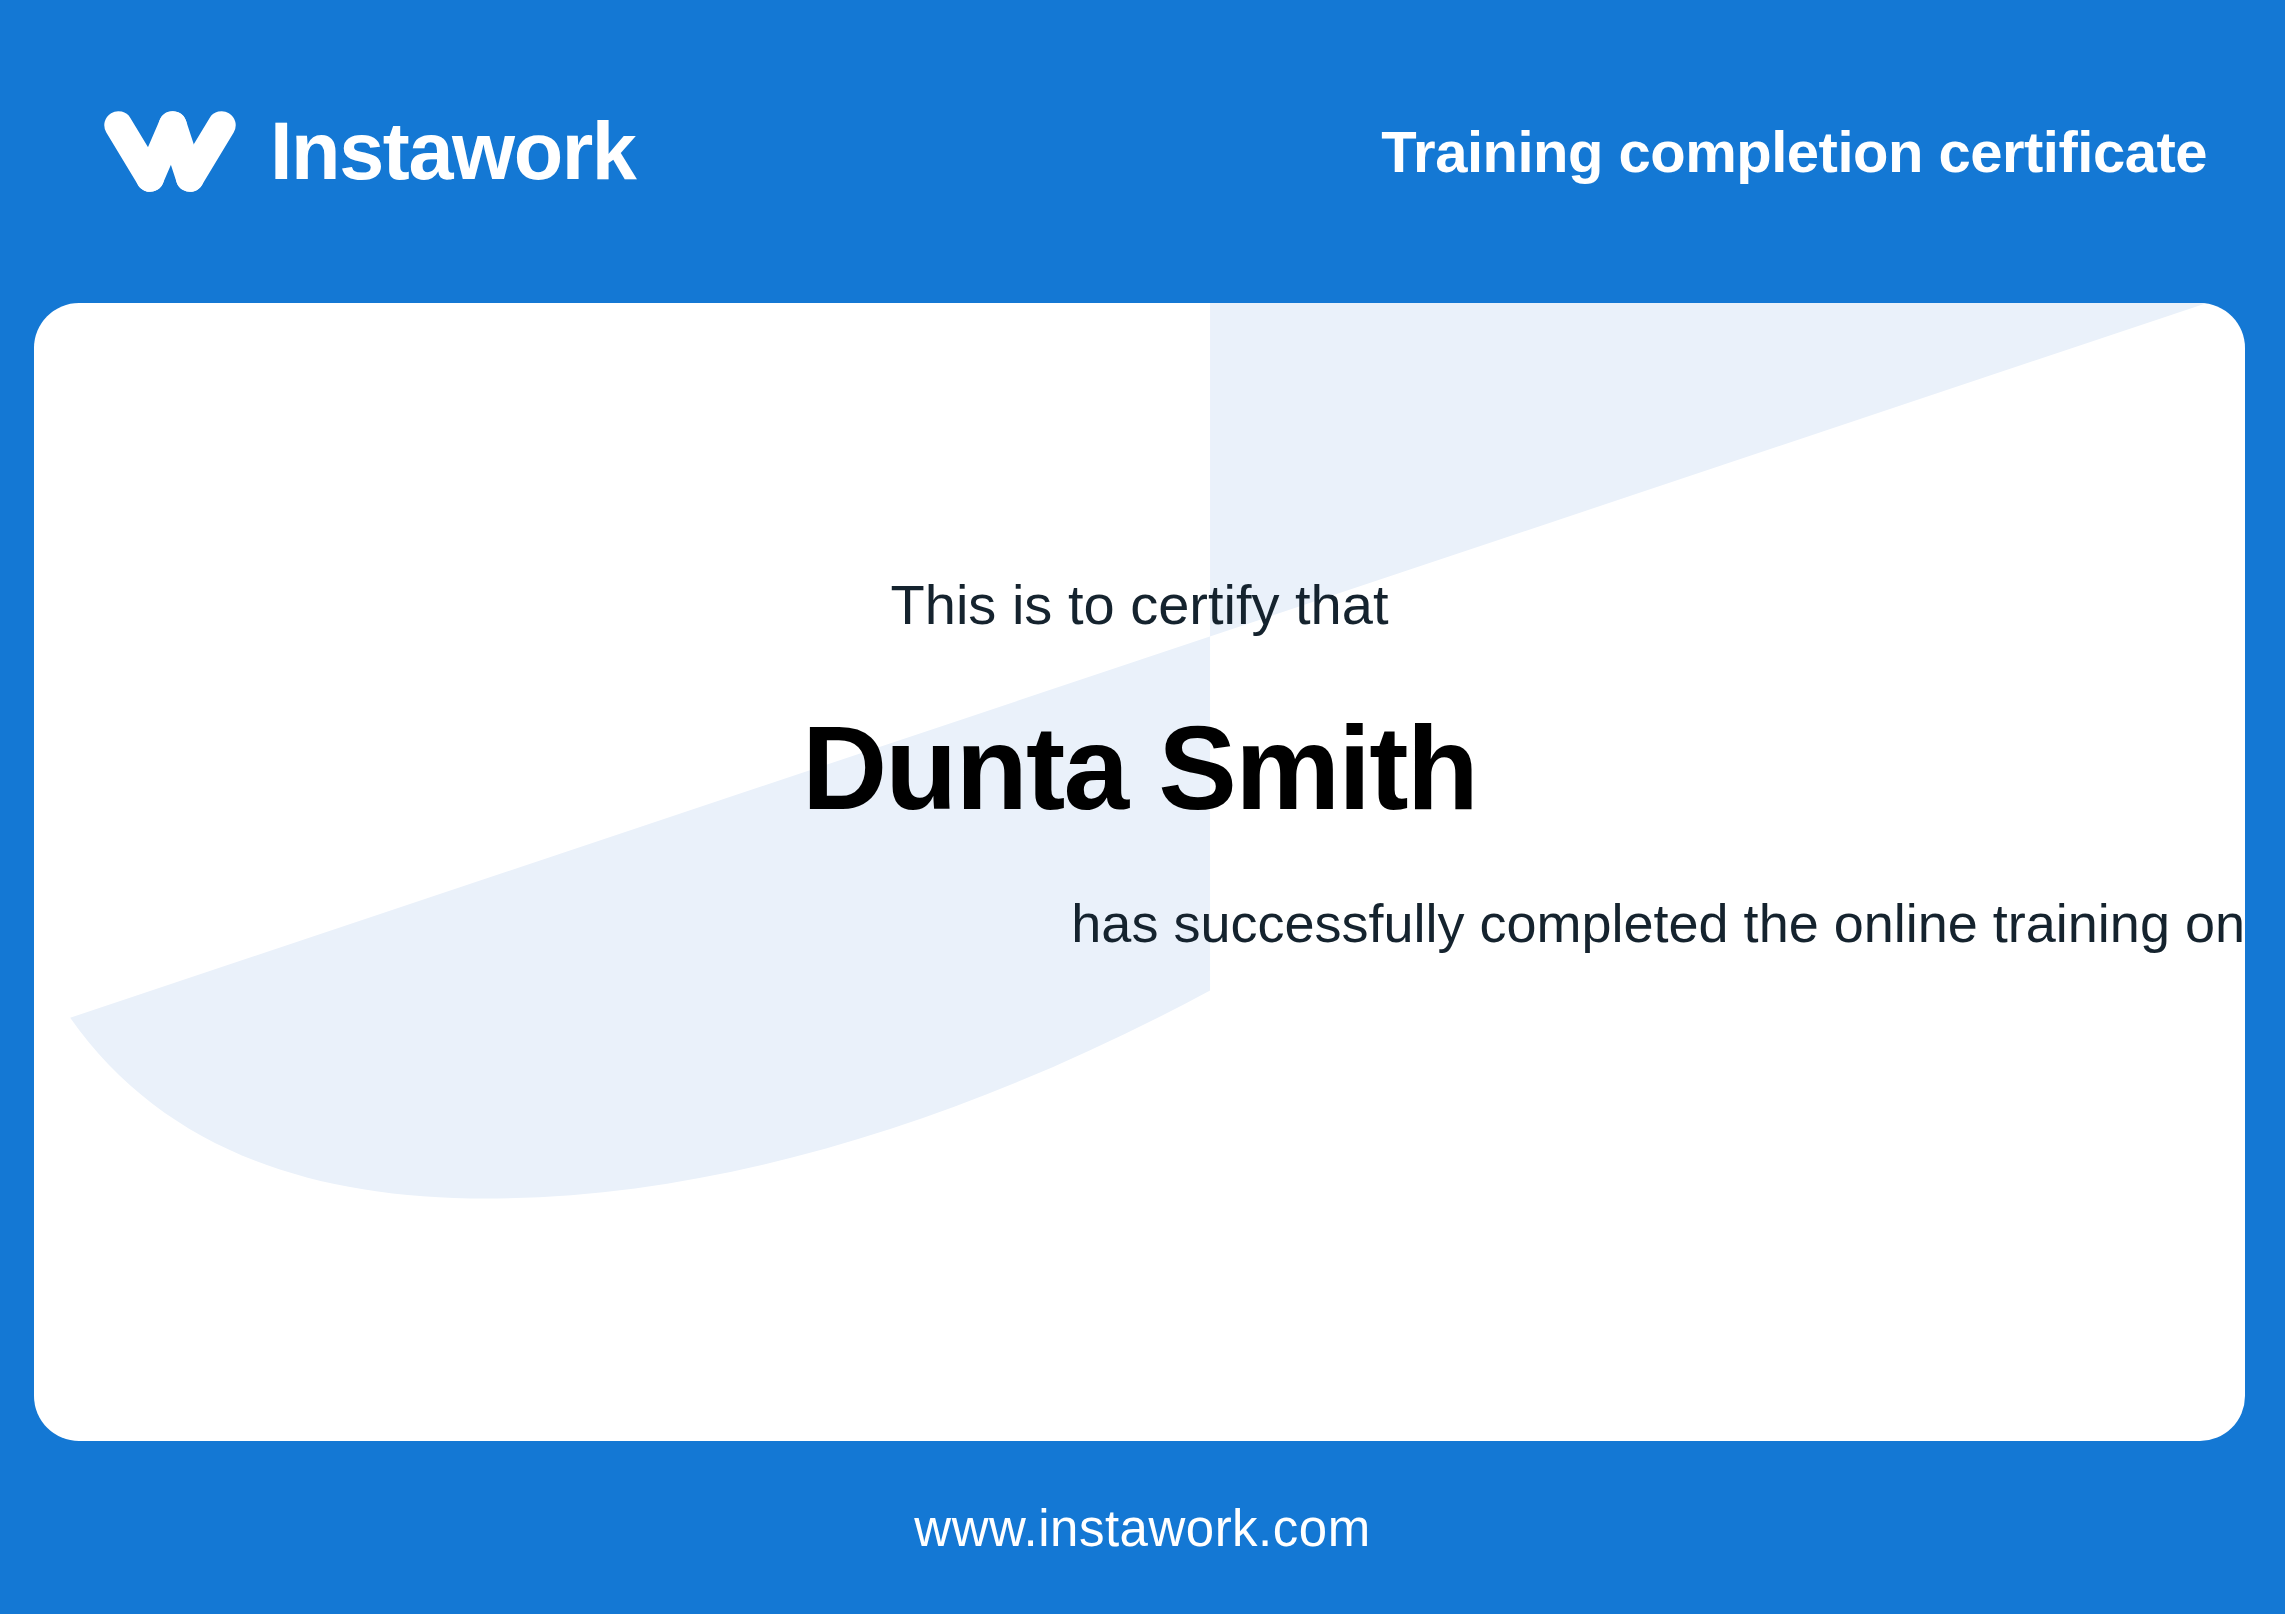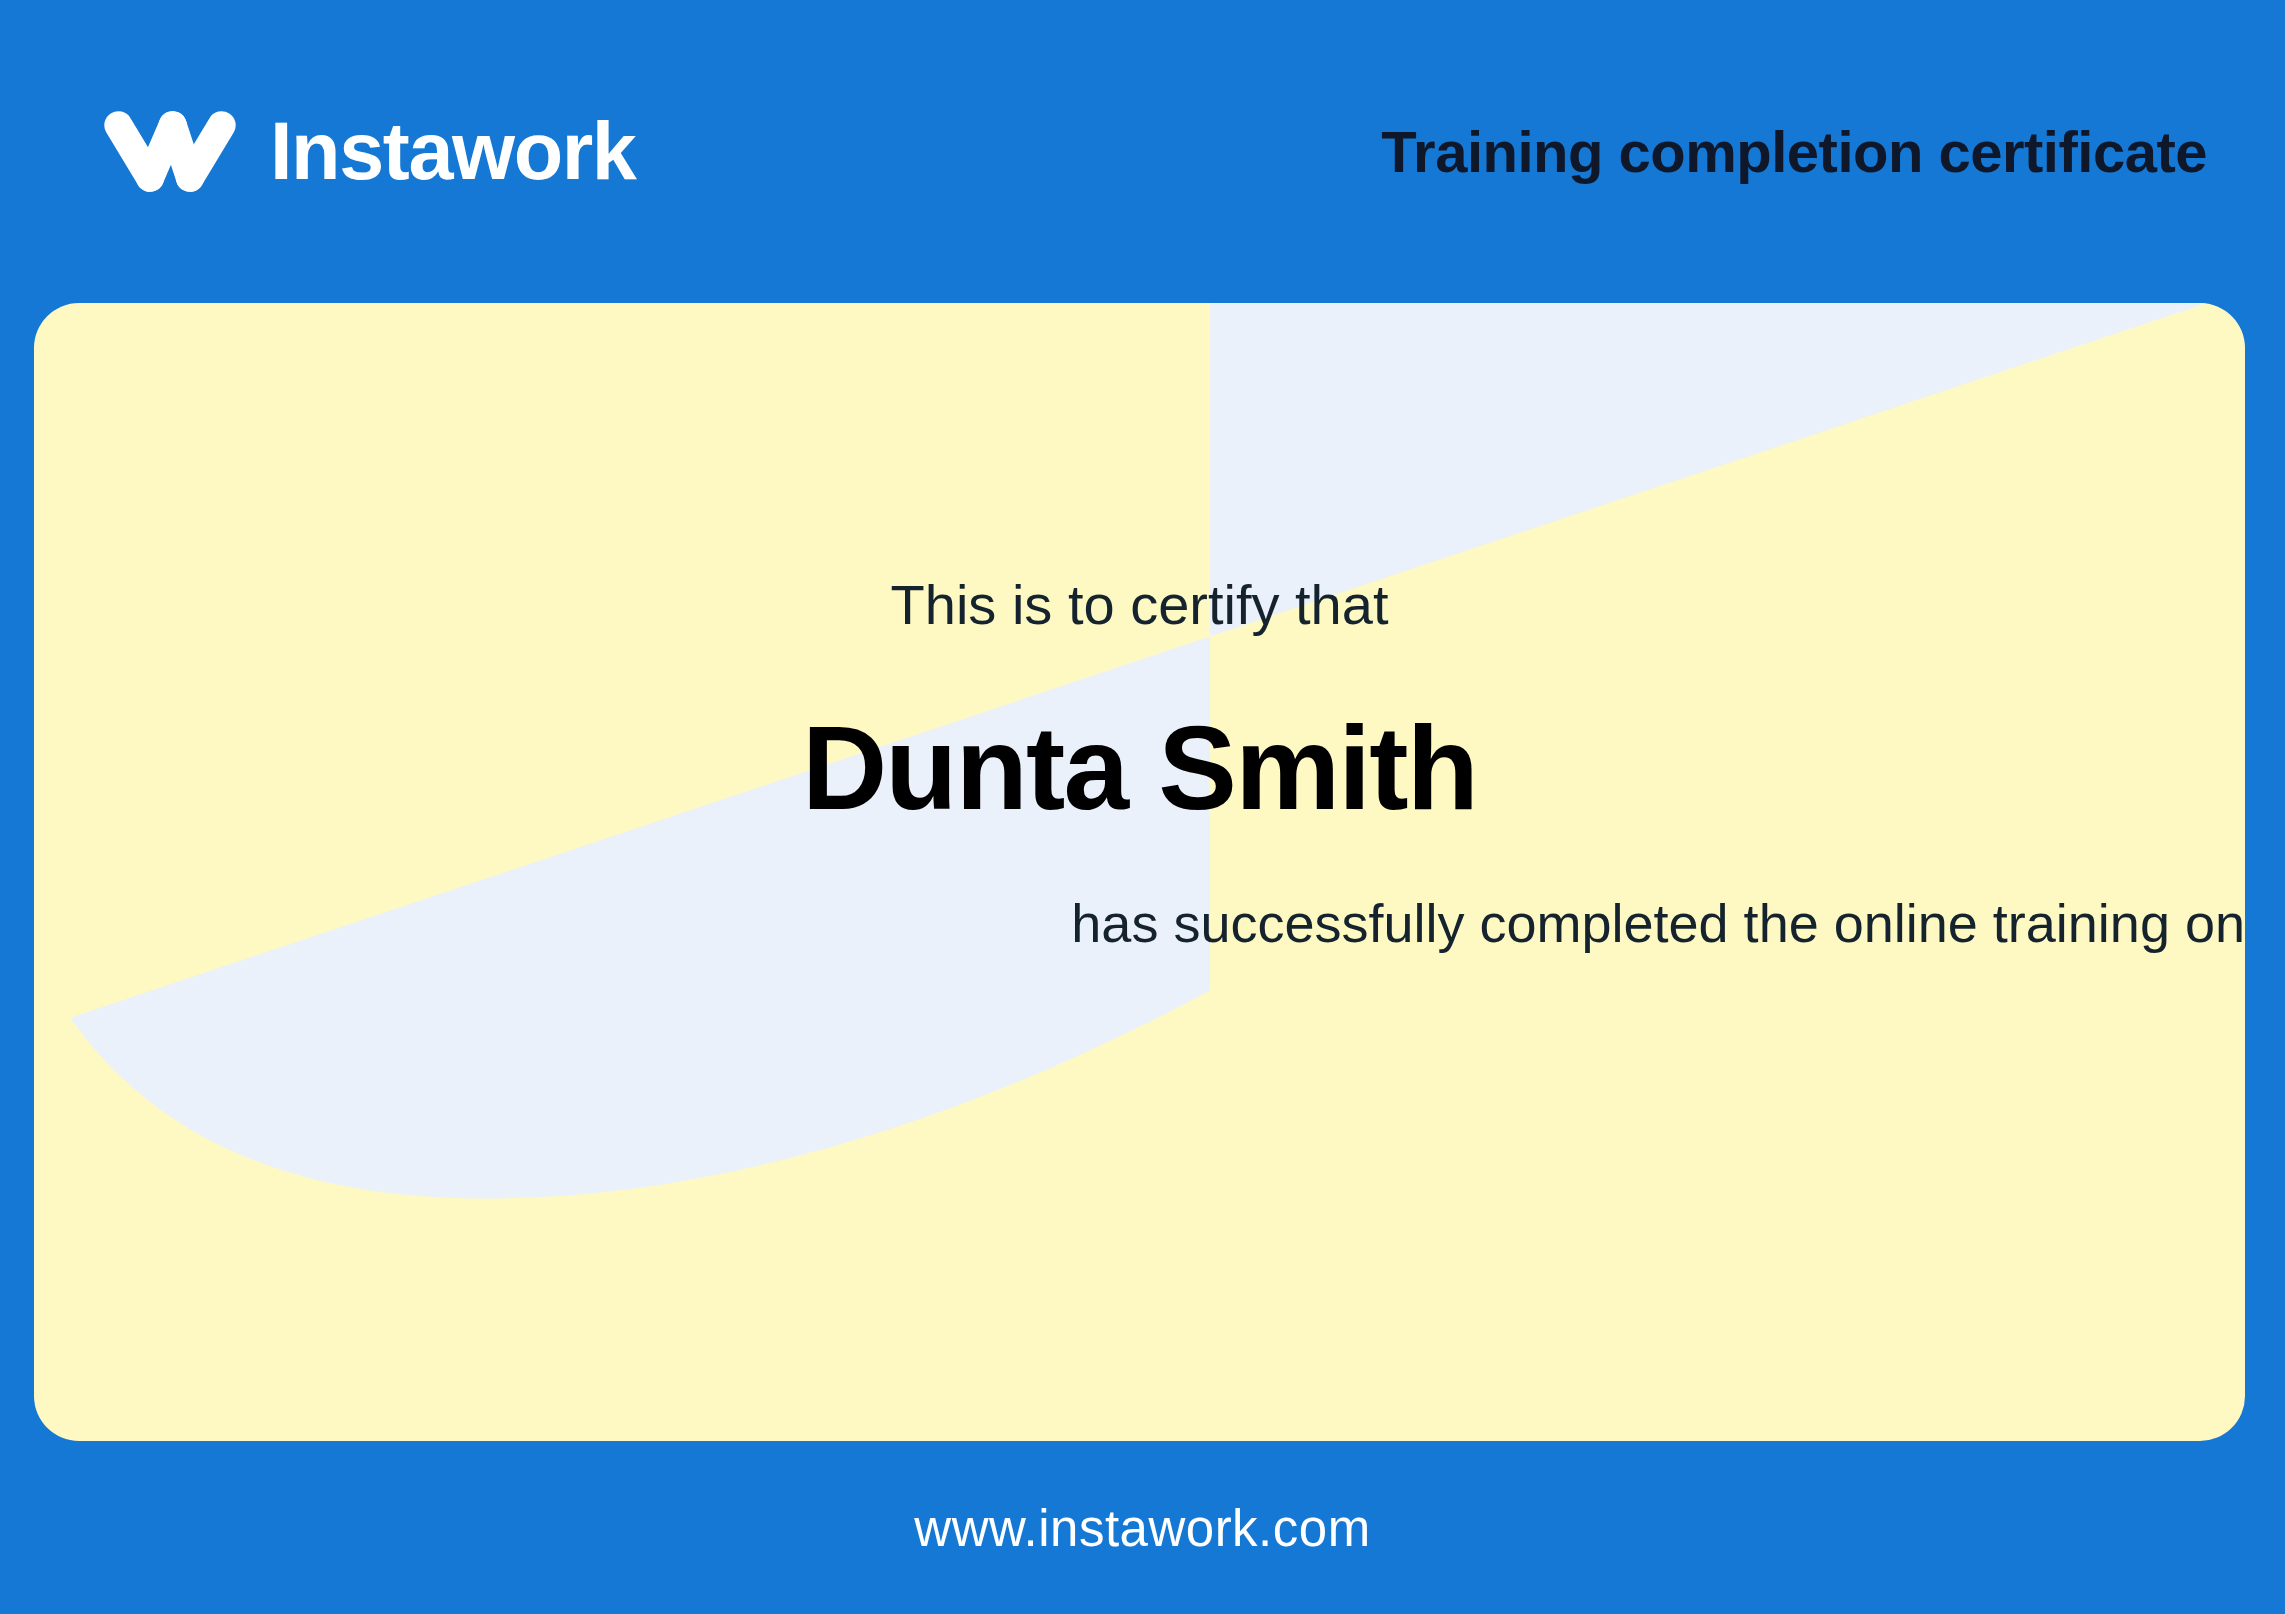--- a/index.html
+++ b/index.html
@@ -50,37 +50,37 @@
   .brand-name {
     color: #ffffff;
     font-size: 81px;
     font-weight: bold;
     letter-spacing: -1.4px;
     line-height: 1;
     white-space: nowrap;
   }
 
   .header-title {
-    color: #0f172a;
+    color: #ffffff;
     font-size: 58px;
     font-weight: bold;
     letter-spacing: -0.5px;
     line-height: 1;
     white-space: nowrap;
     padding-right: 20px;
   }
 
   
   .card {
     position: absolute;
     left: 34px;
     top: 303px;
     width: 2211px;
     height: 1138px;
-    background: #fef9c3;
+    background: #ffffff;
     border-radius: 45px;
     overflow: hidden;
   }
 
   .card-tint {
     position: absolute;
     left: 0;
     top: 0;
     width: 100%;
     height: 100%;

